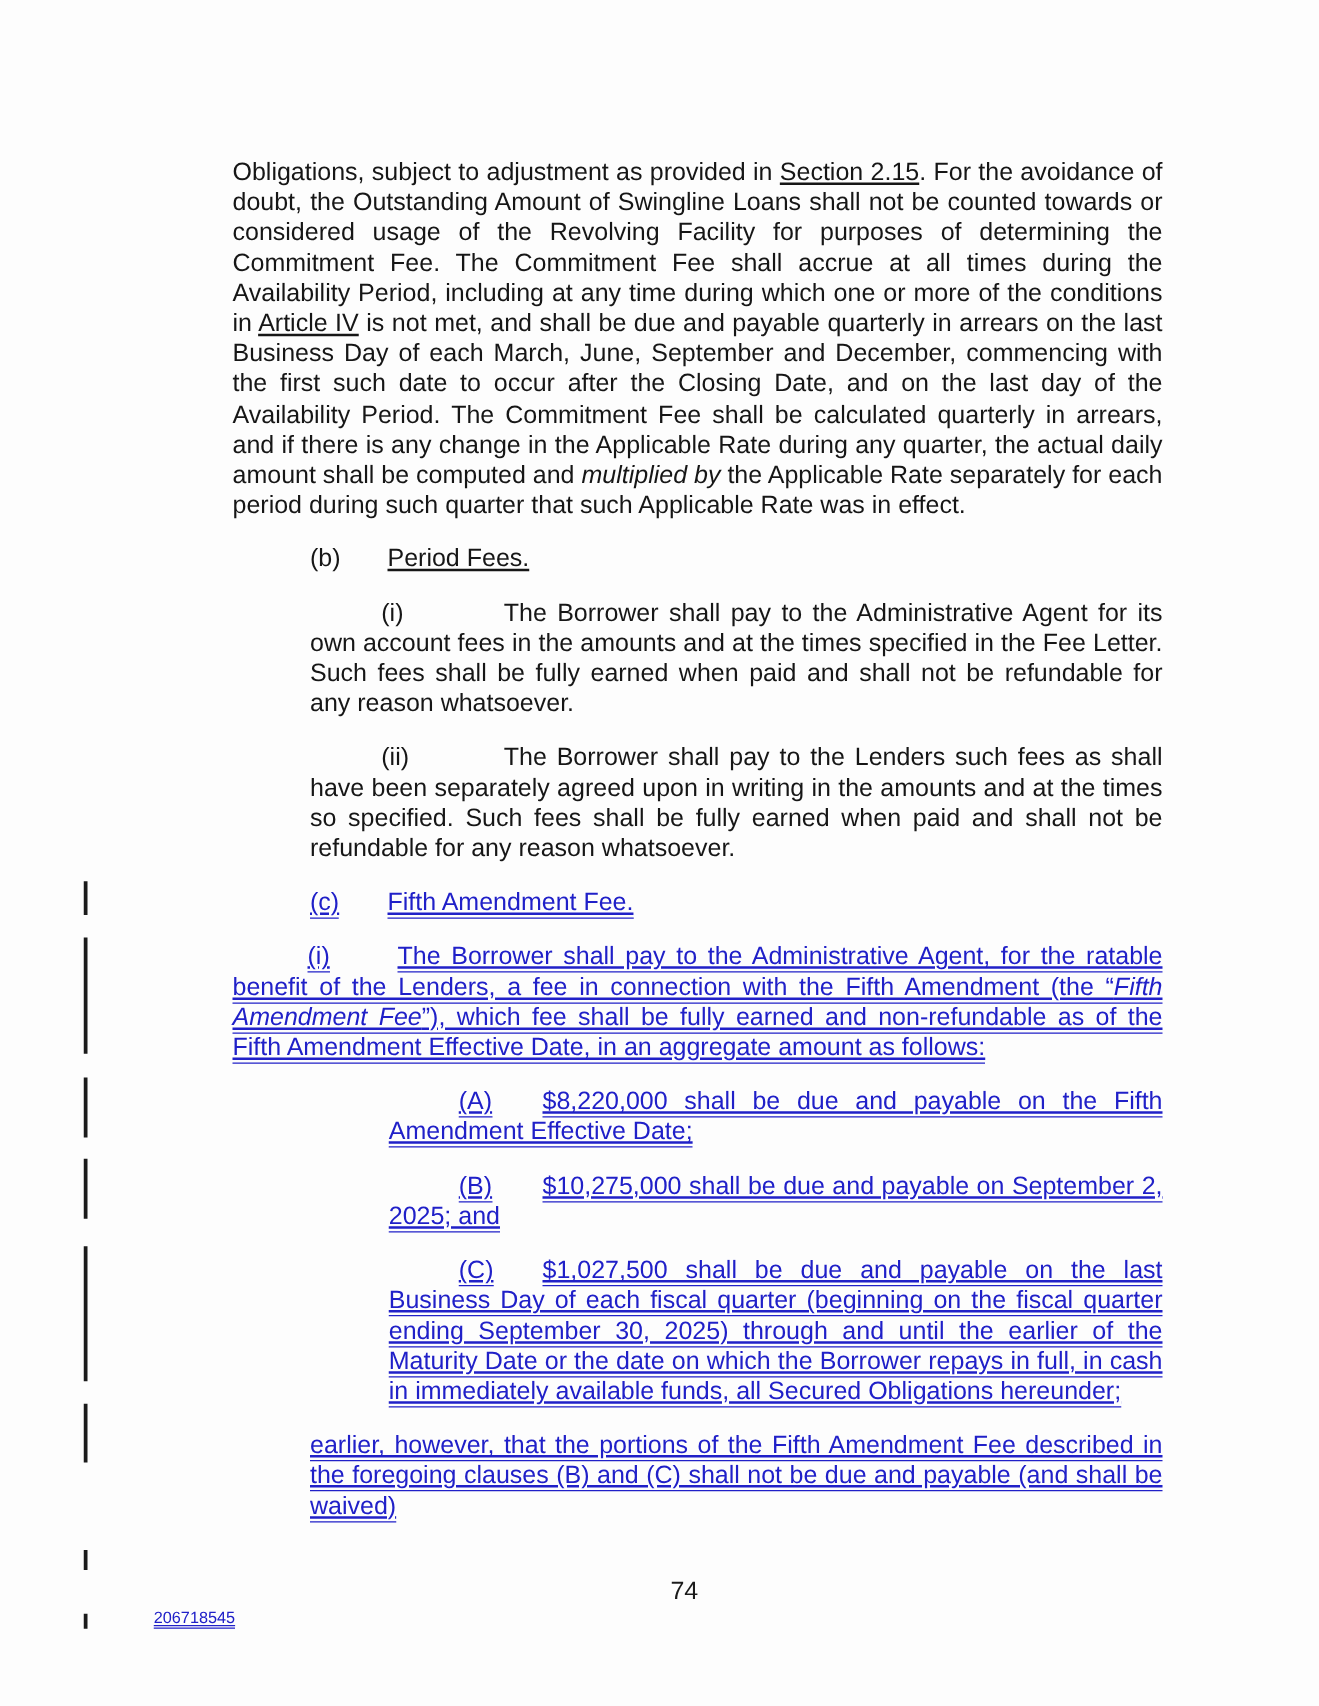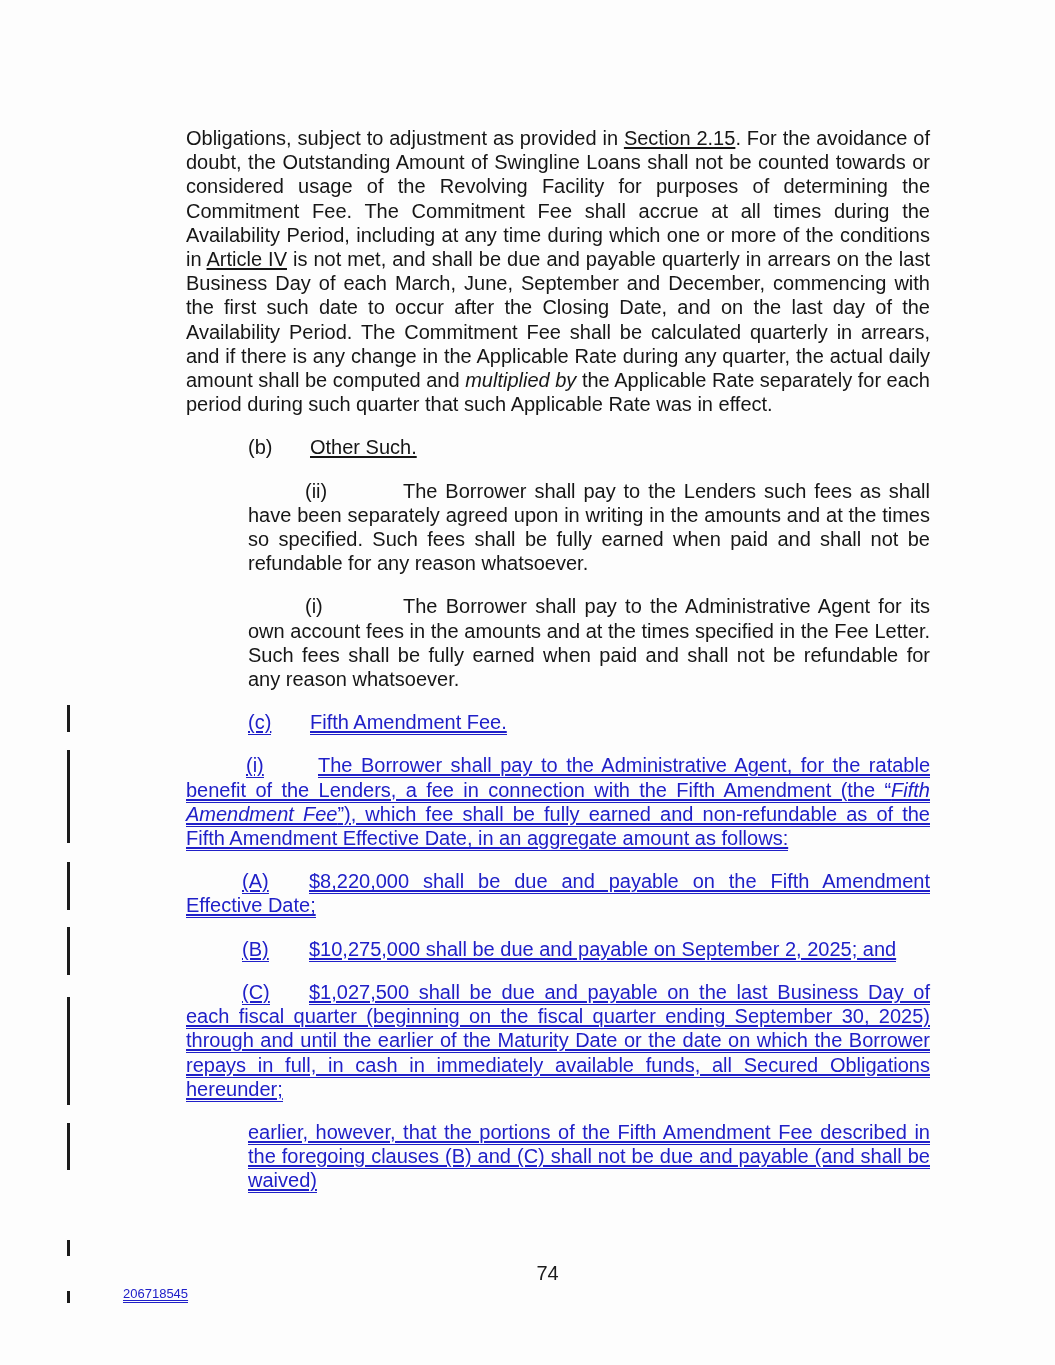--- a/index.html
+++ b/index.html
@@ -21,21 +21,21 @@
   p {
     margin: 0 0 19px 0;
     font-size: 20px;
     line-height: 24.2px;
     text-align: justify;
   }
   
   .lvl-b   { margin-left: 62px; }            
   .lvl-i   { margin-left: 62px; text-indent: 57px; }   
   .lvl-ci  { text-indent: 60px; }   
-  .lvl-abc { text-indent: 56px; }  
+  .lvl-abc { margin-left: 125px; text-indent: 56px; }  
   .lbl { display: inline-block; text-indent: 0; }
   .w62 { width: 62px; }
   .w98 { width: 98px; }
   .w72 { width: 72px; }
   .w67 { width: 67px; }
   
   .u { text-decoration: underline; text-underline-offset: 2px; }
   .it { font-style: italic; }
   
   .ins {
@@ -79,25 +79,25 @@
   <div class="bar" style="top:927px;height:48px"></div>
   <div class="bar" style="top:997px;height:108px"></div>
   <div class="bar" style="top:1123px;height:47px"></div>
   <div class="bar" style="top:1240px;height:16px"></div>
   <div class="bar" style="top:1291px;height:12px"></div>
 
   <div class="content">
 
     <p><span>Obligations, subject to adjustment as provided in </span><span class="u">Section 2.15</span><span>. For the avoidance of doubt, the Outstanding Amount of Swingline Loans shall not be counted towards or considered usage of the Revolving Facility for purposes of determining the Commitment Fee. The Commitment Fee shall accrue at all times during the Availability Period, including at any time during which one or more of the conditions in </span><span class="u">Article IV</span><span> is not met, and shall be due and payable quarterly in arrears on the last Business Day of each March, June, September and December, commencing with the first such date to occur after the Closing Date, and on the last day of the Availability Period. The Commitment Fee shall be calculated quarterly in arrears, and if there is any change in the Applicable Rate during any quarter, the actual daily amount shall be computed and </span><span class="it">multiplied by</span><span> the Applicable Rate separately for each period during such quarter that such Applicable Rate was in effect.</span></p>
 
-    <p class="lvl-b"><span class="lbl w62"><span>(b)</span></span><span class="u">Other Such.</span></p>
+    <p class="lvl-b"><span class="lbl w62"><span>(b)</span></span><span class="u">Period Fees.</span></p>
+
+    <p class="lvl-i"><span class="lbl w98"><span>(i)</span></span><span>The Borrower shall pay to the Administrative Agent for its own account fees in the amounts and at the times specified in the Fee Letter. Such fees shall be fully earned when paid and shall not be refundable for any reason whatsoever.</span></p>
 
     <p class="lvl-i"><span class="lbl w98"><span>(ii)</span></span><span>The Borrower shall pay to the Lenders such fees as shall have been separately agreed upon in writing in the amounts and at the times so specified. Such fees shall be fully earned when paid and shall not be refundable for any reason whatsoever.</span></p>
-
-    <p class="lvl-i"><span class="lbl w98"><span>(i)</span></span><span>The Borrower shall pay to the Administrative Agent for its own account fees in the amounts and at the times specified in the Fee Letter. Such fees shall be fully earned when paid and shall not be refundable for any reason whatsoever.</span></p>
 
     <p class="lvl-b"><span class="lbl w62"><span class="ins">(c)</span></span><span class="ins">Fifth Amendment Fee.</span></p>
 
     <p class="lvl-ci"><span class="lbl w72"><span class="ins">(i)</span></span><span class="ins"><span>The Borrower shall pay to the Administrative Agent, for the ratable benefit of the Lenders, a fee in connection with the Fifth Amendment (the “</span><span class="it">Fifth Amendment Fee</span><span>”), which fee shall be fully earned and non-refundable as of the Fifth Amendment Effective Date, in an aggregate amount as follows:</span></span></p>
 
     <p class="lvl-abc"><span class="lbl w67"><span class="ins">(A)</span></span><span class="ins">$8,220,000 shall be due and payable on the Fifth Amendment Effective Date;</span></p>
 
     <p class="lvl-abc"><span class="lbl w67"><span class="ins">(B)</span></span><span class="ins">$10,275,000 shall be due and payable on September 2, 2025; and</span></p>
 
     <p class="lvl-abc"><span class="lbl w67"><span class="ins">(C)</span></span><span class="ins">$1,027,500 shall be due and payable on the last Business Day of each fiscal quarter (beginning on the fiscal quarter ending September 30, 2025) through and until the earlier of the Maturity Date or the date on which the Borrower repays in full, in cash in immediately available funds, all Secured Obligations hereunder;</span></p>

